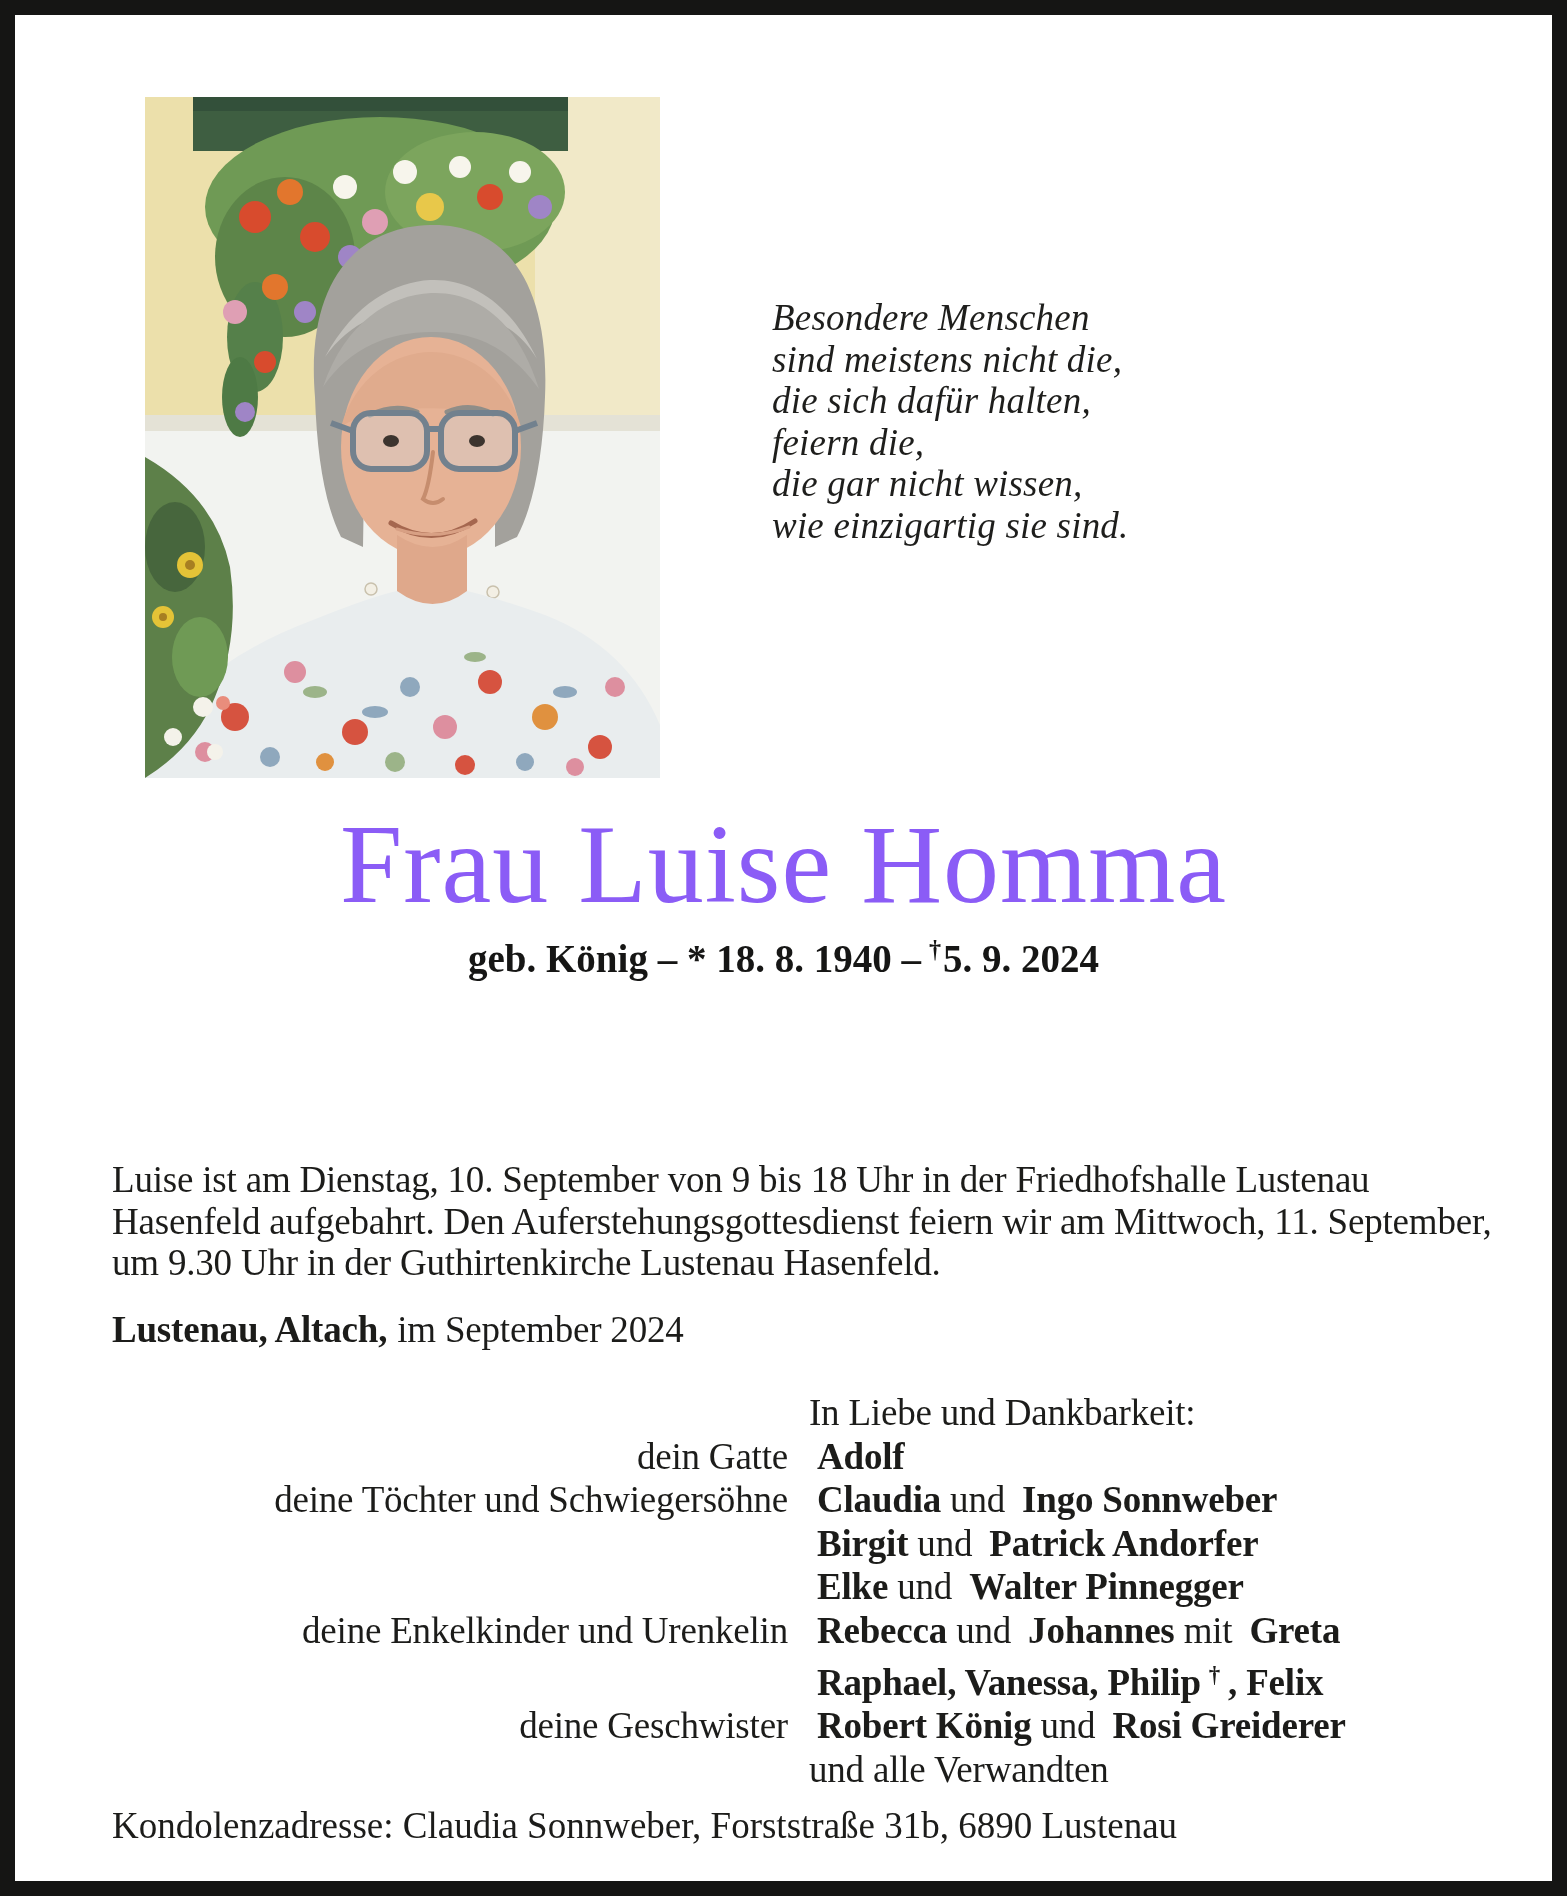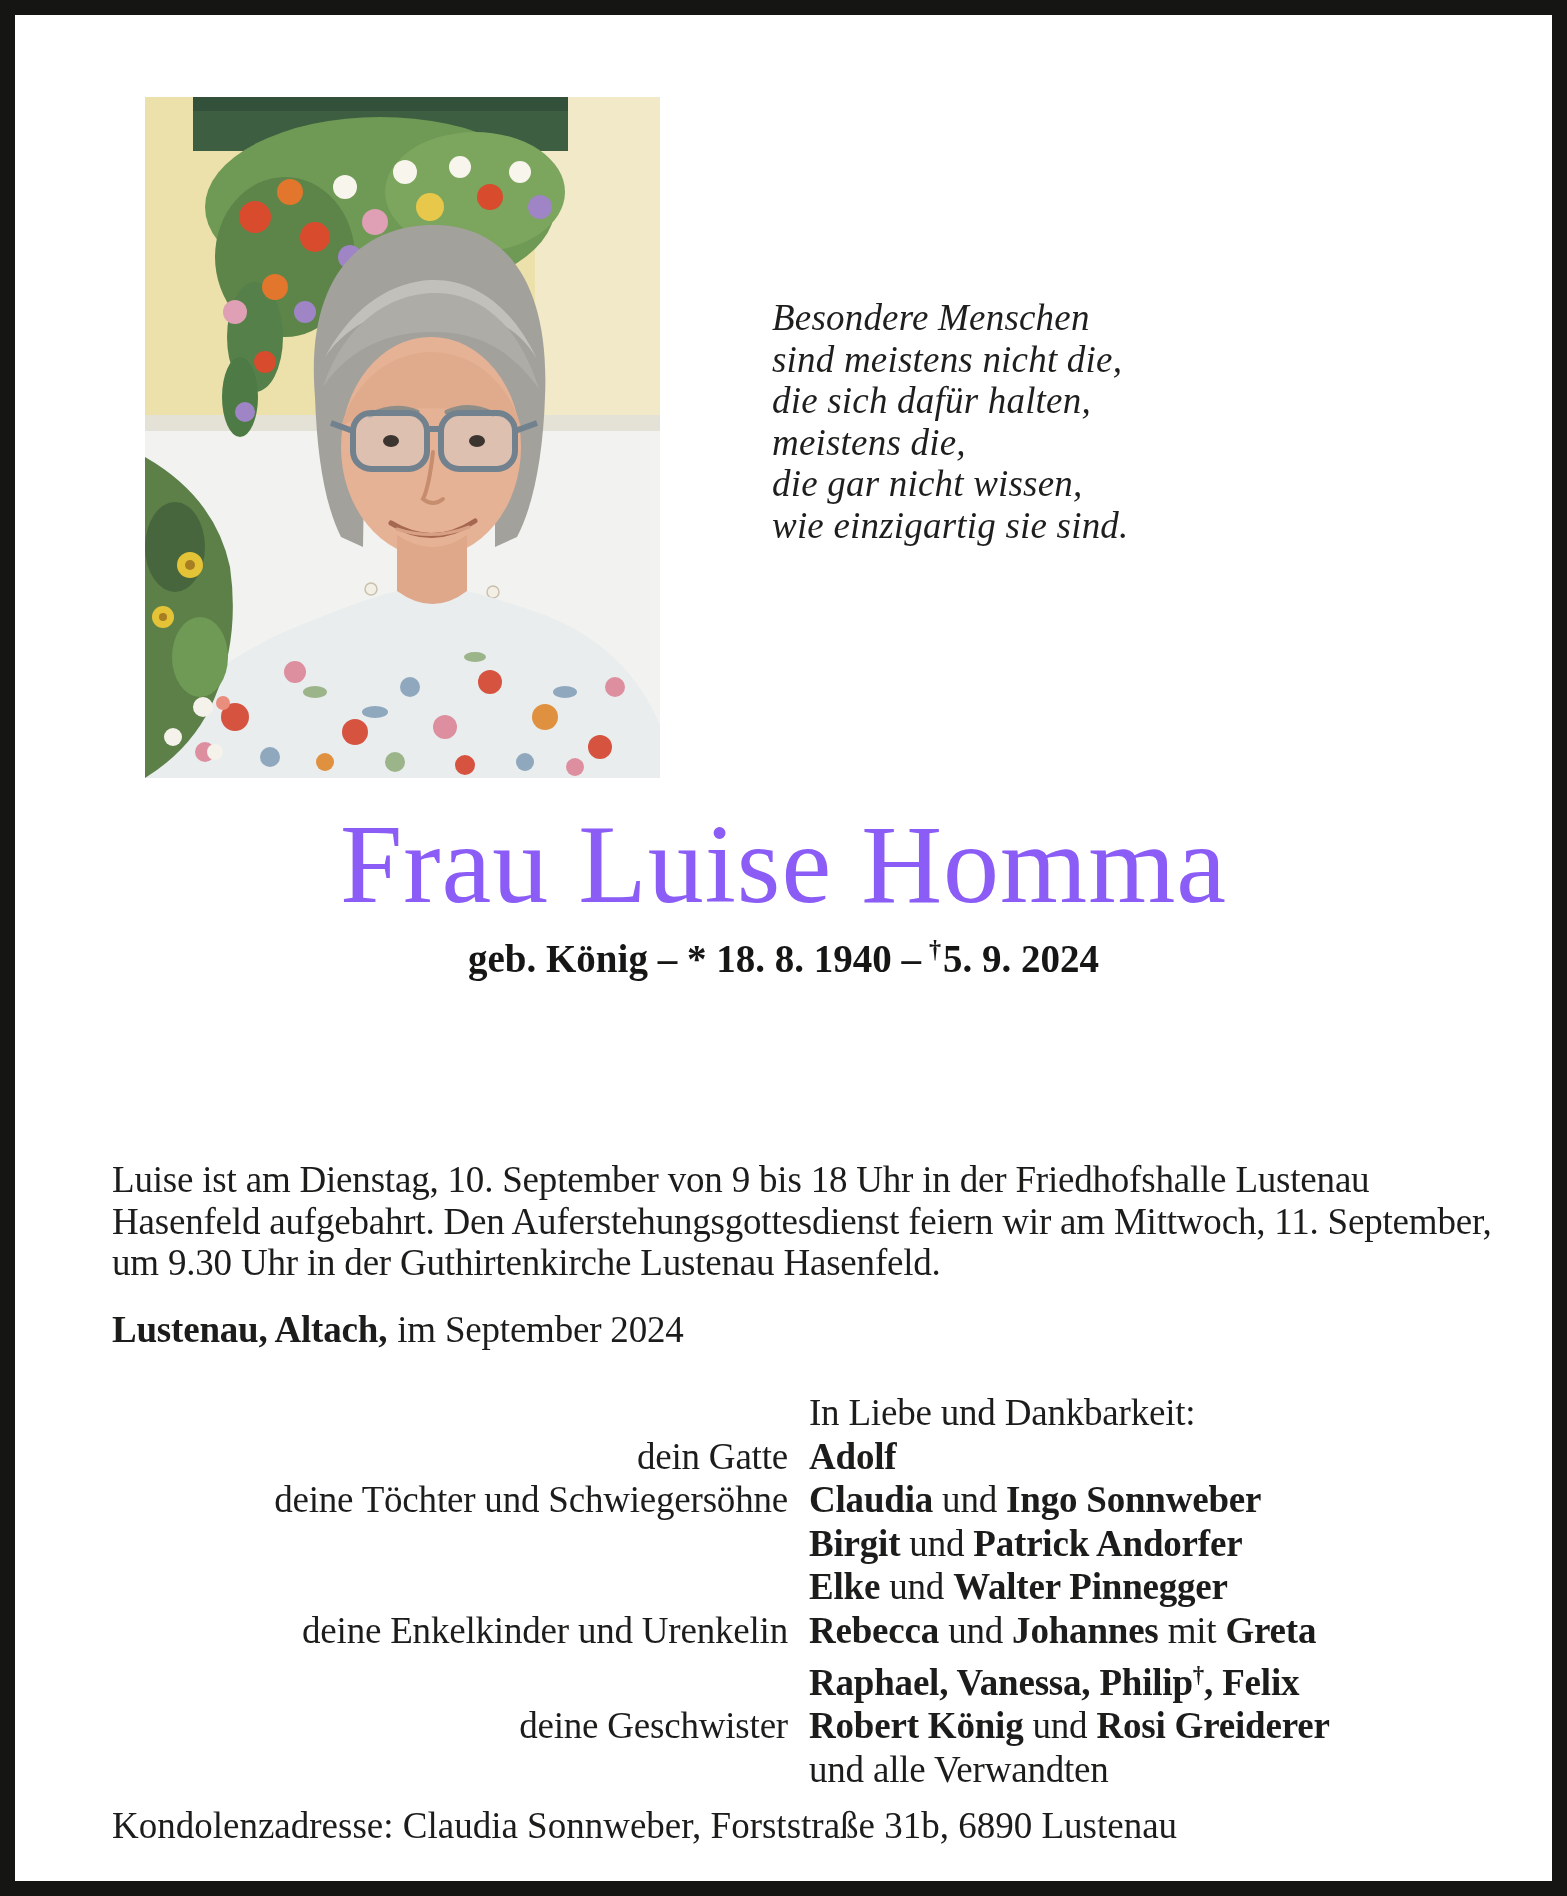--- a/index.html
+++ b/index.html
@@ -52,21 +52,21 @@
   .dateline .b{font-weight:700;}
   .dateline .r{margin-left:10px;margin-top:16px;}
   .family{
     position:absolute;left:97px;top:1376px;width:1380px;
     font-size:37px;line-height:43.6px;
     letter-spacing:-.2px;
   }
   .family-grid{display:grid;grid-template-columns:676px 1fr;column-gap:21px;}
   .family-grid .role{text-align:right;white-space:nowrap;}
   .family-grid .names{text-align:left;white-space:nowrap;}
-  .family-grid .names .b{font-weight:700;}
+  .family-grid .names .b{font-weight:700;margin-left:8px;}
   .family-grid .names sup{font-size:62%;vertical-align:super;font-weight:700;}
   .family-header{grid-column:2;}
   .condolence{top:1790px;letter-spacing:0;}
 </style>
 </head>
 <body>
 
 <div class="page">
 
   <svg class="photo" viewBox="0 0 515 681" role="img" aria-label="Portrait of a smiling elderly woman with short gray hair, glasses and a pearl necklace, wearing a floral blouse in front of a yellow wall with a hanging flower box">
@@ -196,21 +196,21 @@
           <circle cx="28" cy="640" r="9" fill="#f4f2ea"></circle>
         <circle cx="70" cy="655" r="8" fill="#f4f2ea"></circle>
       </g>
     </g>
   </svg>
 
   <div class="quote">
     <div>Besondere Menschen</div>
     <div>sind meistens nicht die,</div>
     <div>die sich dafür halten,</div>
-    <div>meistens die,</div>
+    <div>feiern die,</div>
     <div>die gar nicht wissen,</div>
     <div>wie einzigartig sie sind.</div>
   </div>
 
   <div class="title">Frau Luise Homma</div>
 
   <div class="subtitle">
     <span>geb. König – * 18. 8. 1940 –</span><sup>†</sup><span>5. 9. 2024</span>
   </div>
 

